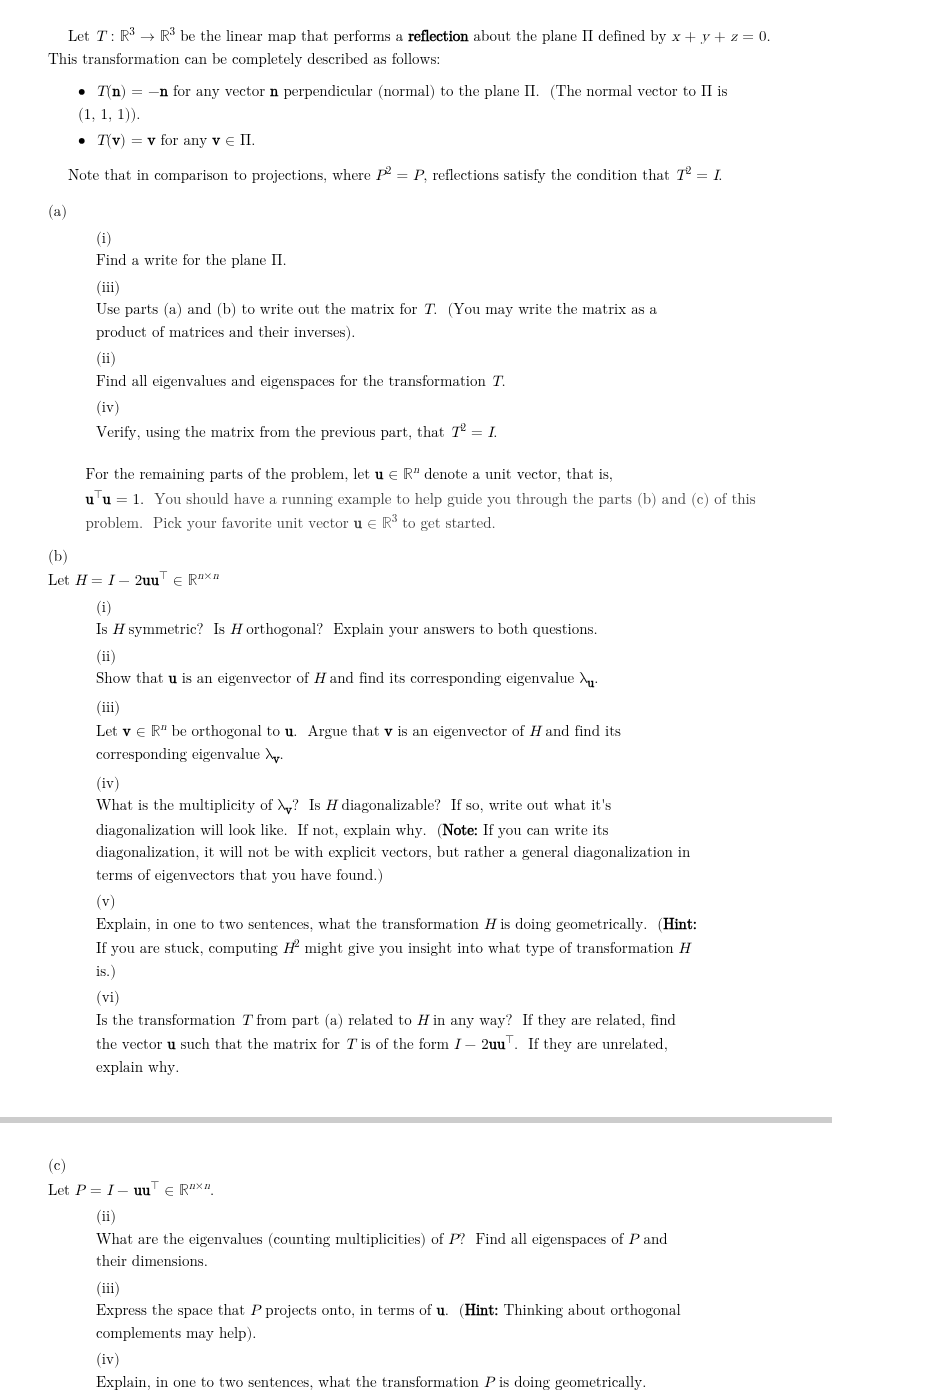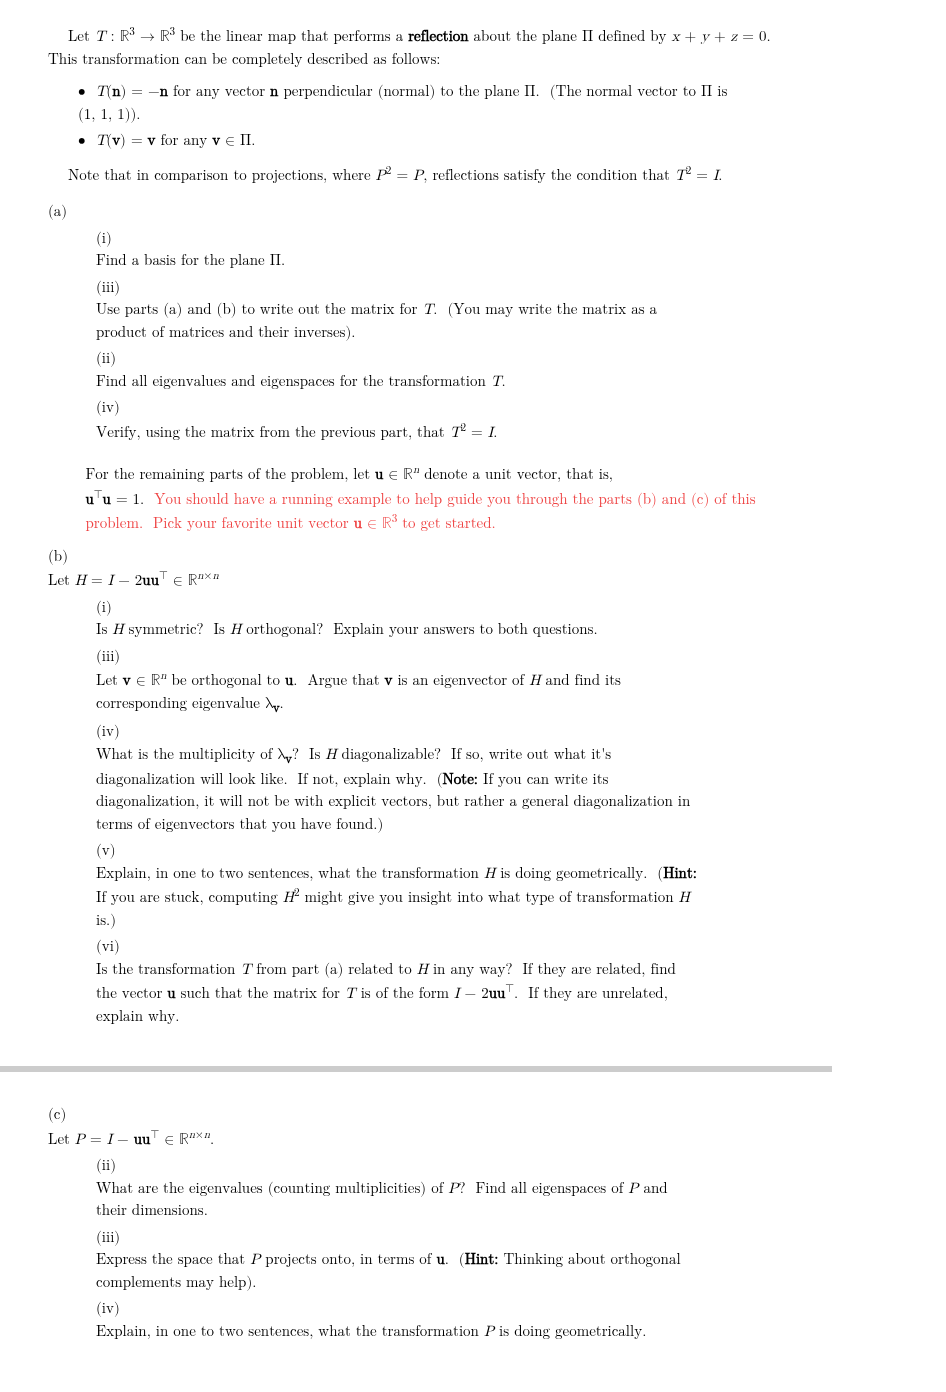--- a/index.html
+++ b/index.html
@@ -40,21 +40,21 @@
     .bottom-section {
       padding: 24px 48px 24px 48px;
       flex: 1;
     }
 
     p {
       margin-bottom: 10px;
     }
 
     .blue-text {
-      color: #ef4444;
+      color: #404040;
     }
 
     .problem-part {
       margin-bottom: 14px;
     }
 
     .part-label {
       display: inline-block;
       width: 2.2em;
       font-weight: normal;
@@ -132,21 +132,21 @@
 
     <p class="note-block">
       &nbsp;&nbsp;&nbsp;&nbsp;Note that in comparison to projections, where <em>P</em><sup>2</sup> = <em>P</em>, reflections satisfy the condition that <em>T</em><sup>2</sup> = <em>I</em>.
     </p>
 
     <div class="problem-part">
       <span class="part-label">(a)</span>
       <div class="part-content">
         <div class="subpart">
           <span class="subpart-label">(i)</span>
-          <span class="subpart-content">Find a basis for the plane Π.</span>
+          <span class="subpart-content">Find a write for the plane Π.</span>
         </div>
         <div class="subpart">
           <span class="subpart-label">(iii)</span>
           <span class="subpart-content">Use parts (a) and (b) to write out the matrix for <em>T</em>.&nbsp; (You may write the matrix as a product of matrices and their inverses).</span>
         </div>
         <div class="subpart">
           <span class="subpart-label">(ii)</span>
           <span class="subpart-content">Find all eigenvalues and eigenspaces for the transformation <em>T</em>.</span>
         </div>
         <div class="subpart">
@@ -165,20 +165,24 @@
 
     <div class="problem-part" style="margin-top:4px;">
       <span class="part-label">(b)</span>
       <div class="part-content">
         <span>Let <em>H</em> = <em>I</em> − 2<strong>uu</strong><sup>⊤</sup> ∈ ℝ<sup><em>n</em>×<em>n</em></sup></span>
         <div class="subpart">
           <span class="subpart-label">(i)</span>
           <span class="subpart-content">Is <em>H</em> symmetric?&nbsp; Is <em>H</em> orthogonal?&nbsp; Explain your answers to both questions.</span>
         </div>
         <div class="subpart">
+          <span class="subpart-label">(ii)</span>
+          <span class="subpart-content">Show that <strong>u</strong> is an eigenvector of <em>H</em> and find its corresponding eigenvalue λ<sub><strong>u</strong></sub>.</span>
+        </div>
+        <div class="subpart">
           <span class="subpart-label">(iii)</span>
           <span class="subpart-content">Let <strong>v</strong> ∈ ℝ<sup><em>n</em></sup> be orthogonal to <strong>u</strong>.&nbsp; Argue that <strong>v</strong> is an eigenvector of <em>H</em> and find its corresponding eigenvalue λ<sub><strong>v</strong></sub>.</span>
         </div>
         <div class="subpart">
           <span class="subpart-label">(iv)</span>
           <span class="subpart-content">What is the multiplicity of λ<sub><strong>v</strong></sub>?&nbsp; Is <em>H</em> diagonalizable?&nbsp; If so, write out what it's diagonalization will look like.&nbsp; If not, explain why.&nbsp; (<strong>Note:</strong> If you can write its diagonalization, it will not be with explicit vectors, but rather a general diagonalization in terms of eigenvectors that you have found.)</span>
         </div>
         <div class="subpart">
           <span class="subpart-label">(v)</span>
           <span class="subpart-content">Explain, in one to two sentences, what the transformation <em>H</em> is doing geometrically.&nbsp; (<strong>Hint:</strong> If you are stuck, computing <em>H</em><sup>2</sup> might give you insight into what type of transformation <em>H</em> is.)</span>

